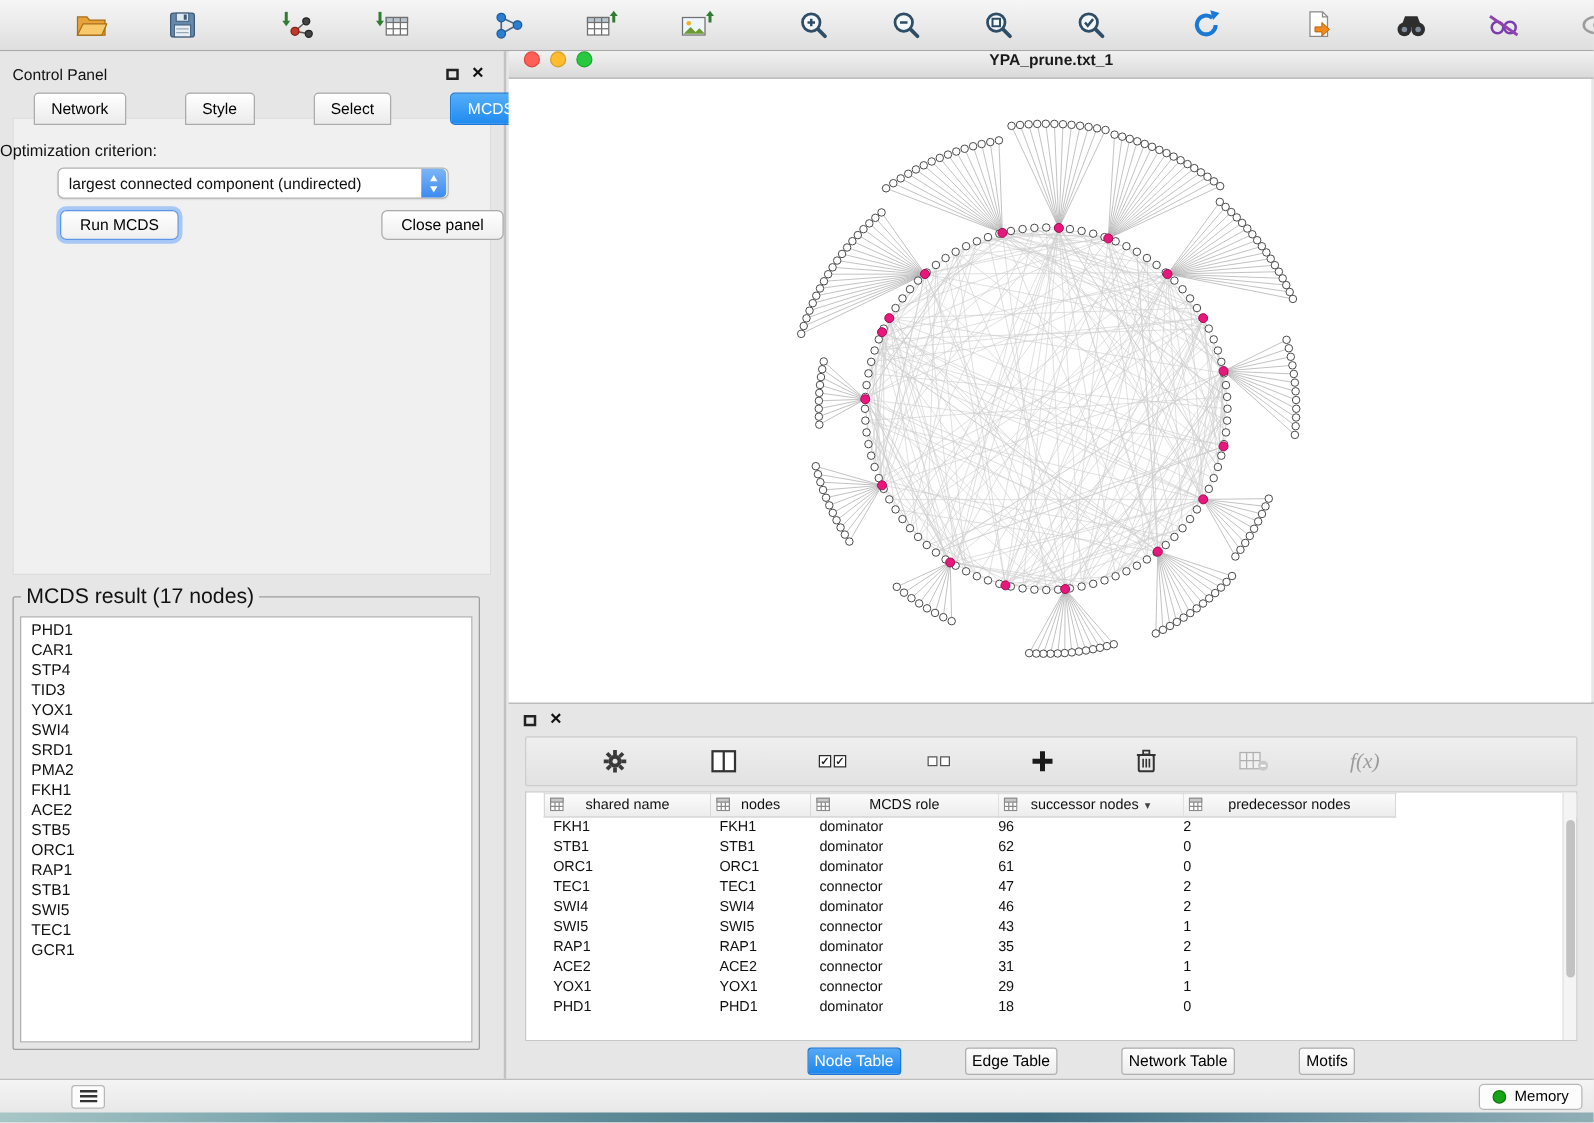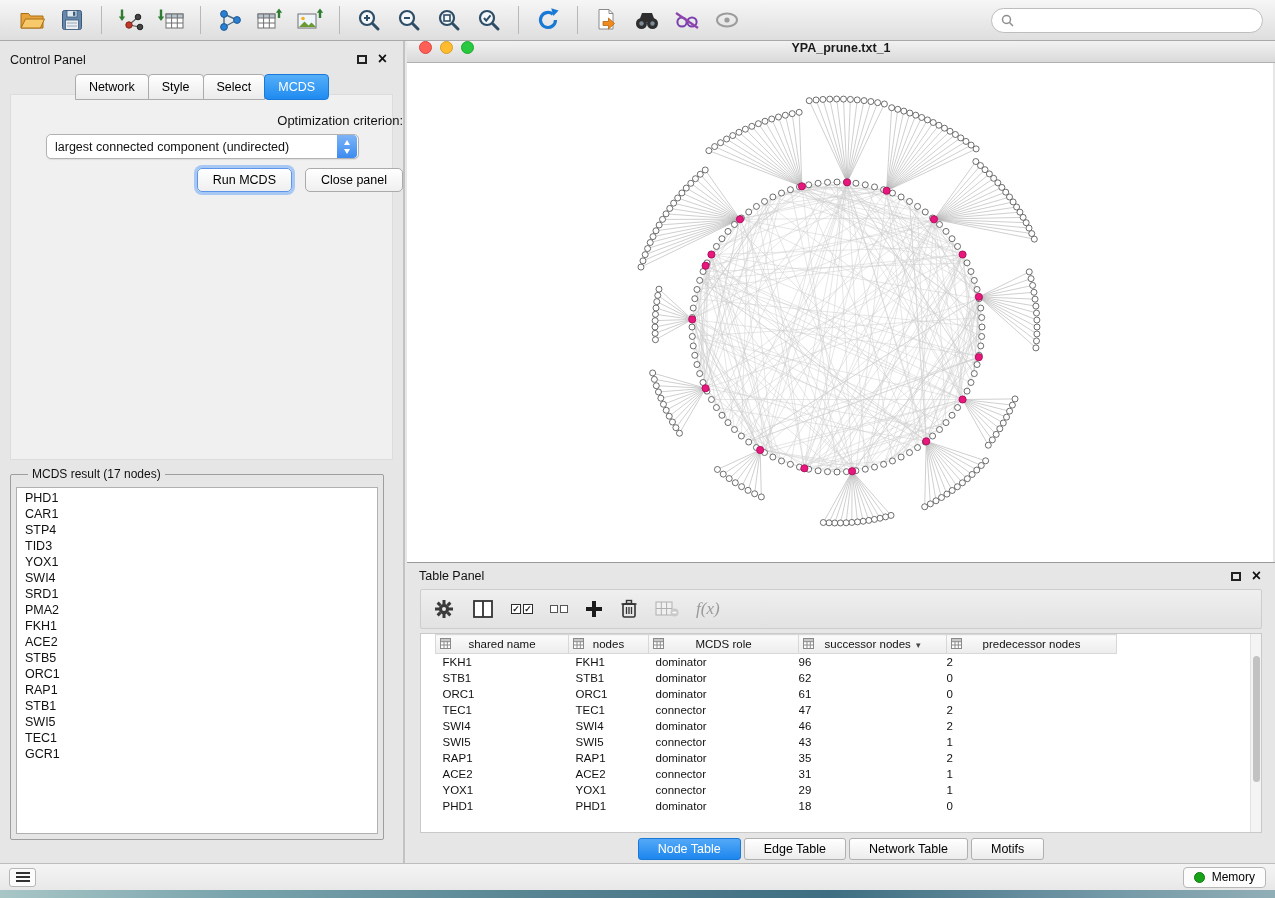--- a/index.html
+++ b/index.html
@@ -1,46 +1,46 @@
 <!DOCTYPE html>
 <html><head>
 <meta charset="utf-8">
 <style>
 *{margin:0;padding:0;box-sizing:border-box;}
 html,body{width:1275px;height:898px;overflow:hidden;}
 body{font-family:"Liberation Sans","DejaVu Sans",sans-serif;font-size:12px;color:#111;background:#e7e7e7;position:relative;}
-button{cursor:default;}
+button{cursor:default;margin-left:48px;}
 
 
 .toolbar{position:absolute;top:0;left:0;width:100%;height:41px;background:linear-gradient(#f6f6f6,#dedede);border-bottom:1px solid #a9a9a9;display:flex;align-items:center;padding:0 12px;}
 .tb-btn{background:transparent;border:none;width:40px;height:34px;display:flex;align-items:center;justify-content:center;}
 .tb-sep{width:1px;height:28px;background:#b8b8b8;margin:0 9px;}
 .search-box{margin-left:auto;width:272px;height:25px;background:#fff;border:1px solid #bdbdbd;border-radius:13px;display:flex;align-items:center;padding:0 9px;gap:5px;}
 .search-box input{border:none;outline:none;flex:1;font:12px "Liberation Sans",sans-serif;background:transparent;}
 
 
 .control-panel{position:absolute;top:41px;left:0;width:405px;bottom:35px;background:#e6e6e6;border-right:2px solid #c2c2c2;}
 .panel-header{height:26px;display:flex;align-items:flex-end;padding:0 16px 0 10px;}
 .panel-title{flex:1;font-size:12.5px;}
 .win-controls{display:flex;align-items:center;gap:11px;}
 .float-icon{width:10px;height:9px;border:2px solid #222;display:inline-block;}
 .close-icon{font-size:16px;font-weight:700;line-height:1;color:#111;}
 .cp-pane{position:absolute;left:10px;right:10px;top:53px;height:366px;background:#f0f0f0;border:1px solid #dcdcdc;}
 .cp-tabs{position:absolute;top:33px;left:0;right:0;display:flex;justify-content:center;}
 .cp-tab{font-family:"Liberation Sans",sans-serif;font-size:12.5px;padding:5px 13px;background:linear-gradient(#ffffff,#ebebeb);border:1px solid #ababab;margin-right:-1px;border-radius:4px 4px 0 0;}
 .cp-tab.active{background:linear-gradient(#55aef8,#1f8bf0);color:#fff;border-color:#1a78d8;border-radius:4px;}
-.opt-label{position:absolute;top:72px;left:0;width:100%;text-align:right;font-size:13px;}
+.opt-label{position:absolute;top:72px;left:0;width:100%;text-align:left;font-size:13px;}
 .mac-select{position:absolute;top:93px;left:46px;width:313px;height:25px;background:#fff;border:1px solid #b2b2b2;border-radius:5px;display:flex;align-items:center;box-shadow:0 1px 1px rgba(0,0,0,.08);}
 .mac-select .value{flex:1;padding:0 8px;font-size:12.5px;white-space:nowrap;overflow:hidden;}
 .mac-select .stepper{width:20px;height:23px;margin-right:1px;border-radius:0 4px 4px 0;background:linear-gradient(#7db4f7,#3c8bf0);display:flex;align-items:center;justify-content:center;}
-.cp-buttons{position:absolute;top:127px;left:0;width:100%;display:flex;justify-content:flex-end;gap:13px;}
+.cp-buttons{position:absolute;top:127px;left:0;width:100%;display:flex;justify-content:space-between;gap:13px;}
 .cp-btn{font-family:"Liberation Sans",sans-serif;font-size:12.5px;padding:4px 15px;background:linear-gradient(#ffffff,#efefef);border:1px solid #ababab;border-radius:5px;}
 .cp-btn.focused{box-shadow:0 0 0 3px #a7c8f5;border-color:#5d96e8;}
 fieldset.result-box{position:absolute;left:10px;top:426px;width:374px;height:373px;border:1px solid #9e9e9e;border-radius:2px;}
-.result-box legend{font-size:12px;padding:0 4px;margin-left:17px;}
+.result-box legend{font-size:17px;padding:0 4px;margin-left:6px;}
 .mcds-list{position:absolute;left:5px;right:5px;top:6px;bottom:5px;background:#fff;border:1px solid #b0b0b0;overflow:hidden;padding:2px 0 0 8px;}
 .mcds-item{font-size:12.5px;line-height:16px;}
 
 
 .right-col{position:absolute;top:41px;left:407px;right:0;bottom:35px;display:flex;flex-direction:column;background:#e6e6e6;}
 .net-window{height:522px;display:flex;flex-direction:column;border-bottom:1px solid #9a9a9a;}
 .net-titlebar{height:22px;background:linear-gradient(#f2f2f2,#d9d9d9);border-bottom:1px solid #b0b0b0;position:relative;display:flex;flex:none;}
 .traffic{display:flex;gap:8px;padding-left:12px;z-index:2;}
 .light{width:13px;height:13px;border-radius:50%;}
 .light.red{background:#ff5f57;border:1px solid #e0443e;}
@@ -64,21 +64,21 @@
 .tp-table th{height:19px;font-weight:400;font-size:11.5px;background:linear-gradient(#fbfbfb,#ececec);border:1px solid #d8d8d8;position:relative;text-align:center;}
 .tp-table th.filler{background:#fff;border:none;}
 .col-grid-icon{position:absolute;left:4px;top:3px;}
 .sort-icon{margin-left:5px;font-size:9px;color:#444;}
 .tp-table td{height:16px;font-size:11.5px;padding:0;white-space:nowrap;overflow:hidden;}
 td.txt{padding-left:7px;text-align:left;}
 td.num{text-align:left;padding-right:15px;}
 .tp-scrollbar{position:absolute;right:0;top:0;bottom:0;width:11px;background:#f4f4f4;border-left:1px solid #e2e2e2;}
 .tp-thumb{position:absolute;left:2px;top:22px;width:7px;height:126px;background:#c2c2c2;border-radius:4px;}
 .tp-tabs{height:28px;display:flex;align-items:center;justify-content:center;gap:3px;flex:none;}
-.tp-tab{font-family:"Liberation Sans",sans-serif;font-size:12.5px;padding:3px 19px;background:linear-gradient(#ffffff,#ececec);border:1px solid #b0b0b0;border-radius:3px;}
+.tp-tab{font-family:"Liberation Sans",sans-serif;font-size:12.5px;padding:3px 5px;background:linear-gradient(#ffffff,#ececec);border:1px solid #b0b0b0;border-radius:3px;}
 .tp-tab.active{background:linear-gradient(#54a9f7,#1d86ee);border-color:#1a78d8;color:#fff;}
 
 
 .status-bar{position:absolute;left:0;right:0;bottom:8px;height:27px;background:linear-gradient(#f4f4f4,#e8e8e8);border-top:1px solid #bdbdbd;display:flex;align-items:center;padding:0 9px;}
 .menu-btn{width:27px;height:19px;background:#fcfcfc;border:1px solid #b7b7b7;border-radius:3px;display:flex;align-items:center;justify-content:center;}
 .memory-btn{margin-left:auto;display:flex;align-items:center;gap:7px;background:#fcfcfc;border:1px solid #b7b7b7;border-radius:4px;padding:2px 10px;height:21px;font-size:12px;font-family:"Liberation Sans",sans-serif;}
 .mem-dot{width:11px;height:11px;border-radius:50%;background:#17a317;border:1px solid #0e7a0e;}
 .desktop-strip{position:absolute;left:0;right:0;bottom:0;height:8px;background:linear-gradient(90deg,#a8c6c6 0%,#7aa4ad 18%,#54808f 45%,#3f6e82 65%,#6f95a4 85%,#90aeb6 100%);}
 </style>
 </head>
@@ -1000,21 +1000,20 @@
           <circle cx="304.4263164512564" cy="191.5" r="3.6" fill="#e8177d" stroke="#a50b56" stroke-width="0.8"></circle>
           <circle cx="555.5736835487436" cy="191.5" r="3.6" fill="#e8177d" stroke="#a50b56" stroke-width="0.8"></circle>
           <circle cx="571.8314021064018" cy="294.1471951685751" r="3.6" fill="#e8177d" stroke="#a50b56" stroke-width="0.8"></circle>
           <circle cx="397.38209712013963" cy="405.2836593938591" r="3.6" fill="#e8177d" stroke="#a50b56" stroke-width="0.8"></circle>
           <circle cx="298.58537087968574" cy="202.7203520475986" r="3.6" fill="#e8177d" stroke="#a50b56" stroke-width="0.8"></circle>
         </svg>
     </div>
 
     <div class="table-panel">
       <div class="tp-header">
-        <span class="tp-title">Table Panel</span>
         <span class="win-controls">
           <span class="float-icon"></span>
           <span class="close-icon">×</span>
         </span>
       </div>
       <div class="tp-toolbar">
         <button class="tpt-btn">
           <svg width="22" height="22" viewBox="0 0 22 22">
             <g stroke="#3a3a3a" stroke-width="3">
               <line x1="11" y1="2" x2="11" y2="6"></line>

